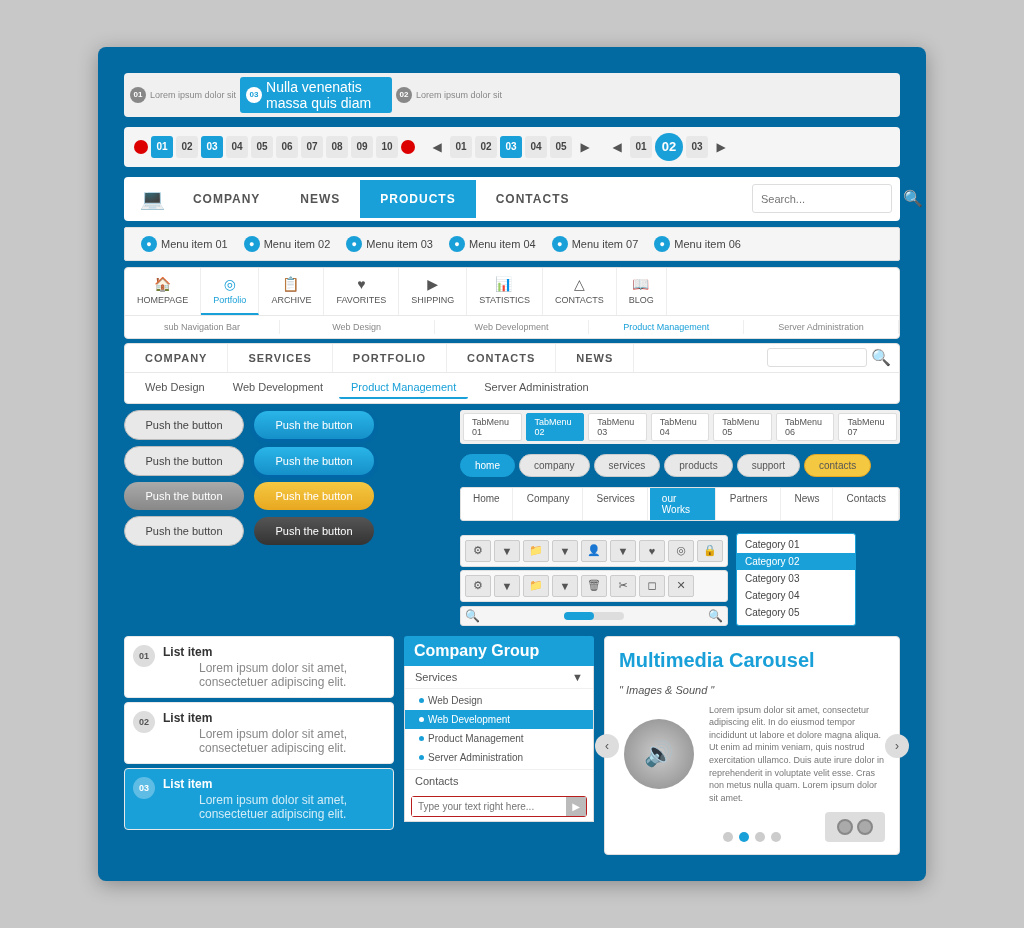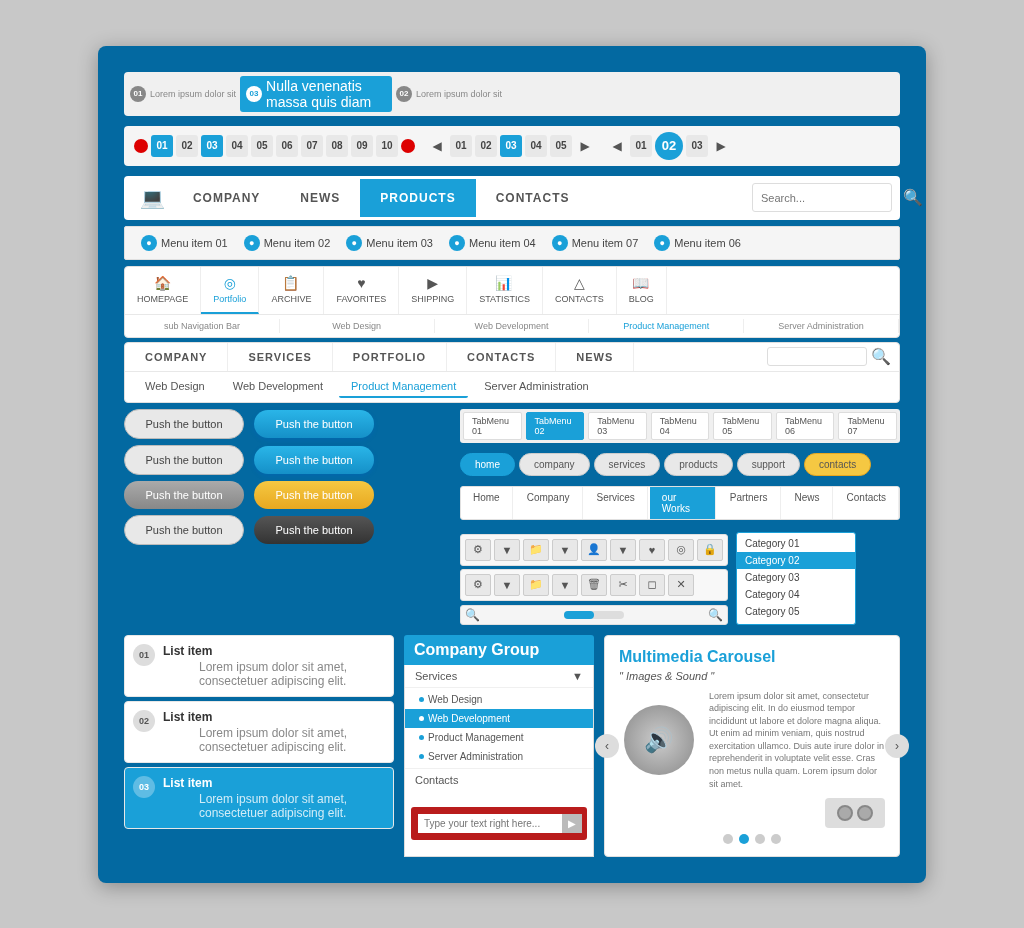--- a/index.html
+++ b/index.html
@@ -668,23 +668,23 @@
       background: white;
     }
     .accordion-footer {
       padding: 5px 10px;
       font-size: 11px;
       color: #555;
       border-top: 1px solid #f0f0f0;
     }
     .accordion-input {
       display: flex;
-      border: 7px solid #b91c1c;
+      border: 1px solid #b91c1c;
       border-radius: 3px;
-      margin: 16px 6px;
+      margin: 4px 6px;
     }
     .accordion-input input {
       flex: 1;
       border: none;
       padding: 4px 6px;
       font-size: 10px;
       outline: none;
       color: #aaa;
     }
     .accordion-input button {
@@ -699,24 +699,24 @@
     
     .carousel-col {
       flex: 1;
       background: white;
       border: 1px solid #e0e0e0;
       border-radius: 4px;
       padding: 12px 14px;
       position: relative;
     }
     .carousel-title {
-      font-size: 16px;
+      font-size: 20px;
       color: #1aa0d8;
       font-weight: bold;
-      margin-bottom: 4px;
+      margin-bottom: 12px;
     }
     .carousel-subtitle {
       font-size: 11px;
       color: #555;
       font-style: italic;
       margin-bottom: 8px;
     }
     .carousel-body {
       display: flex;
       gap: 10px;

